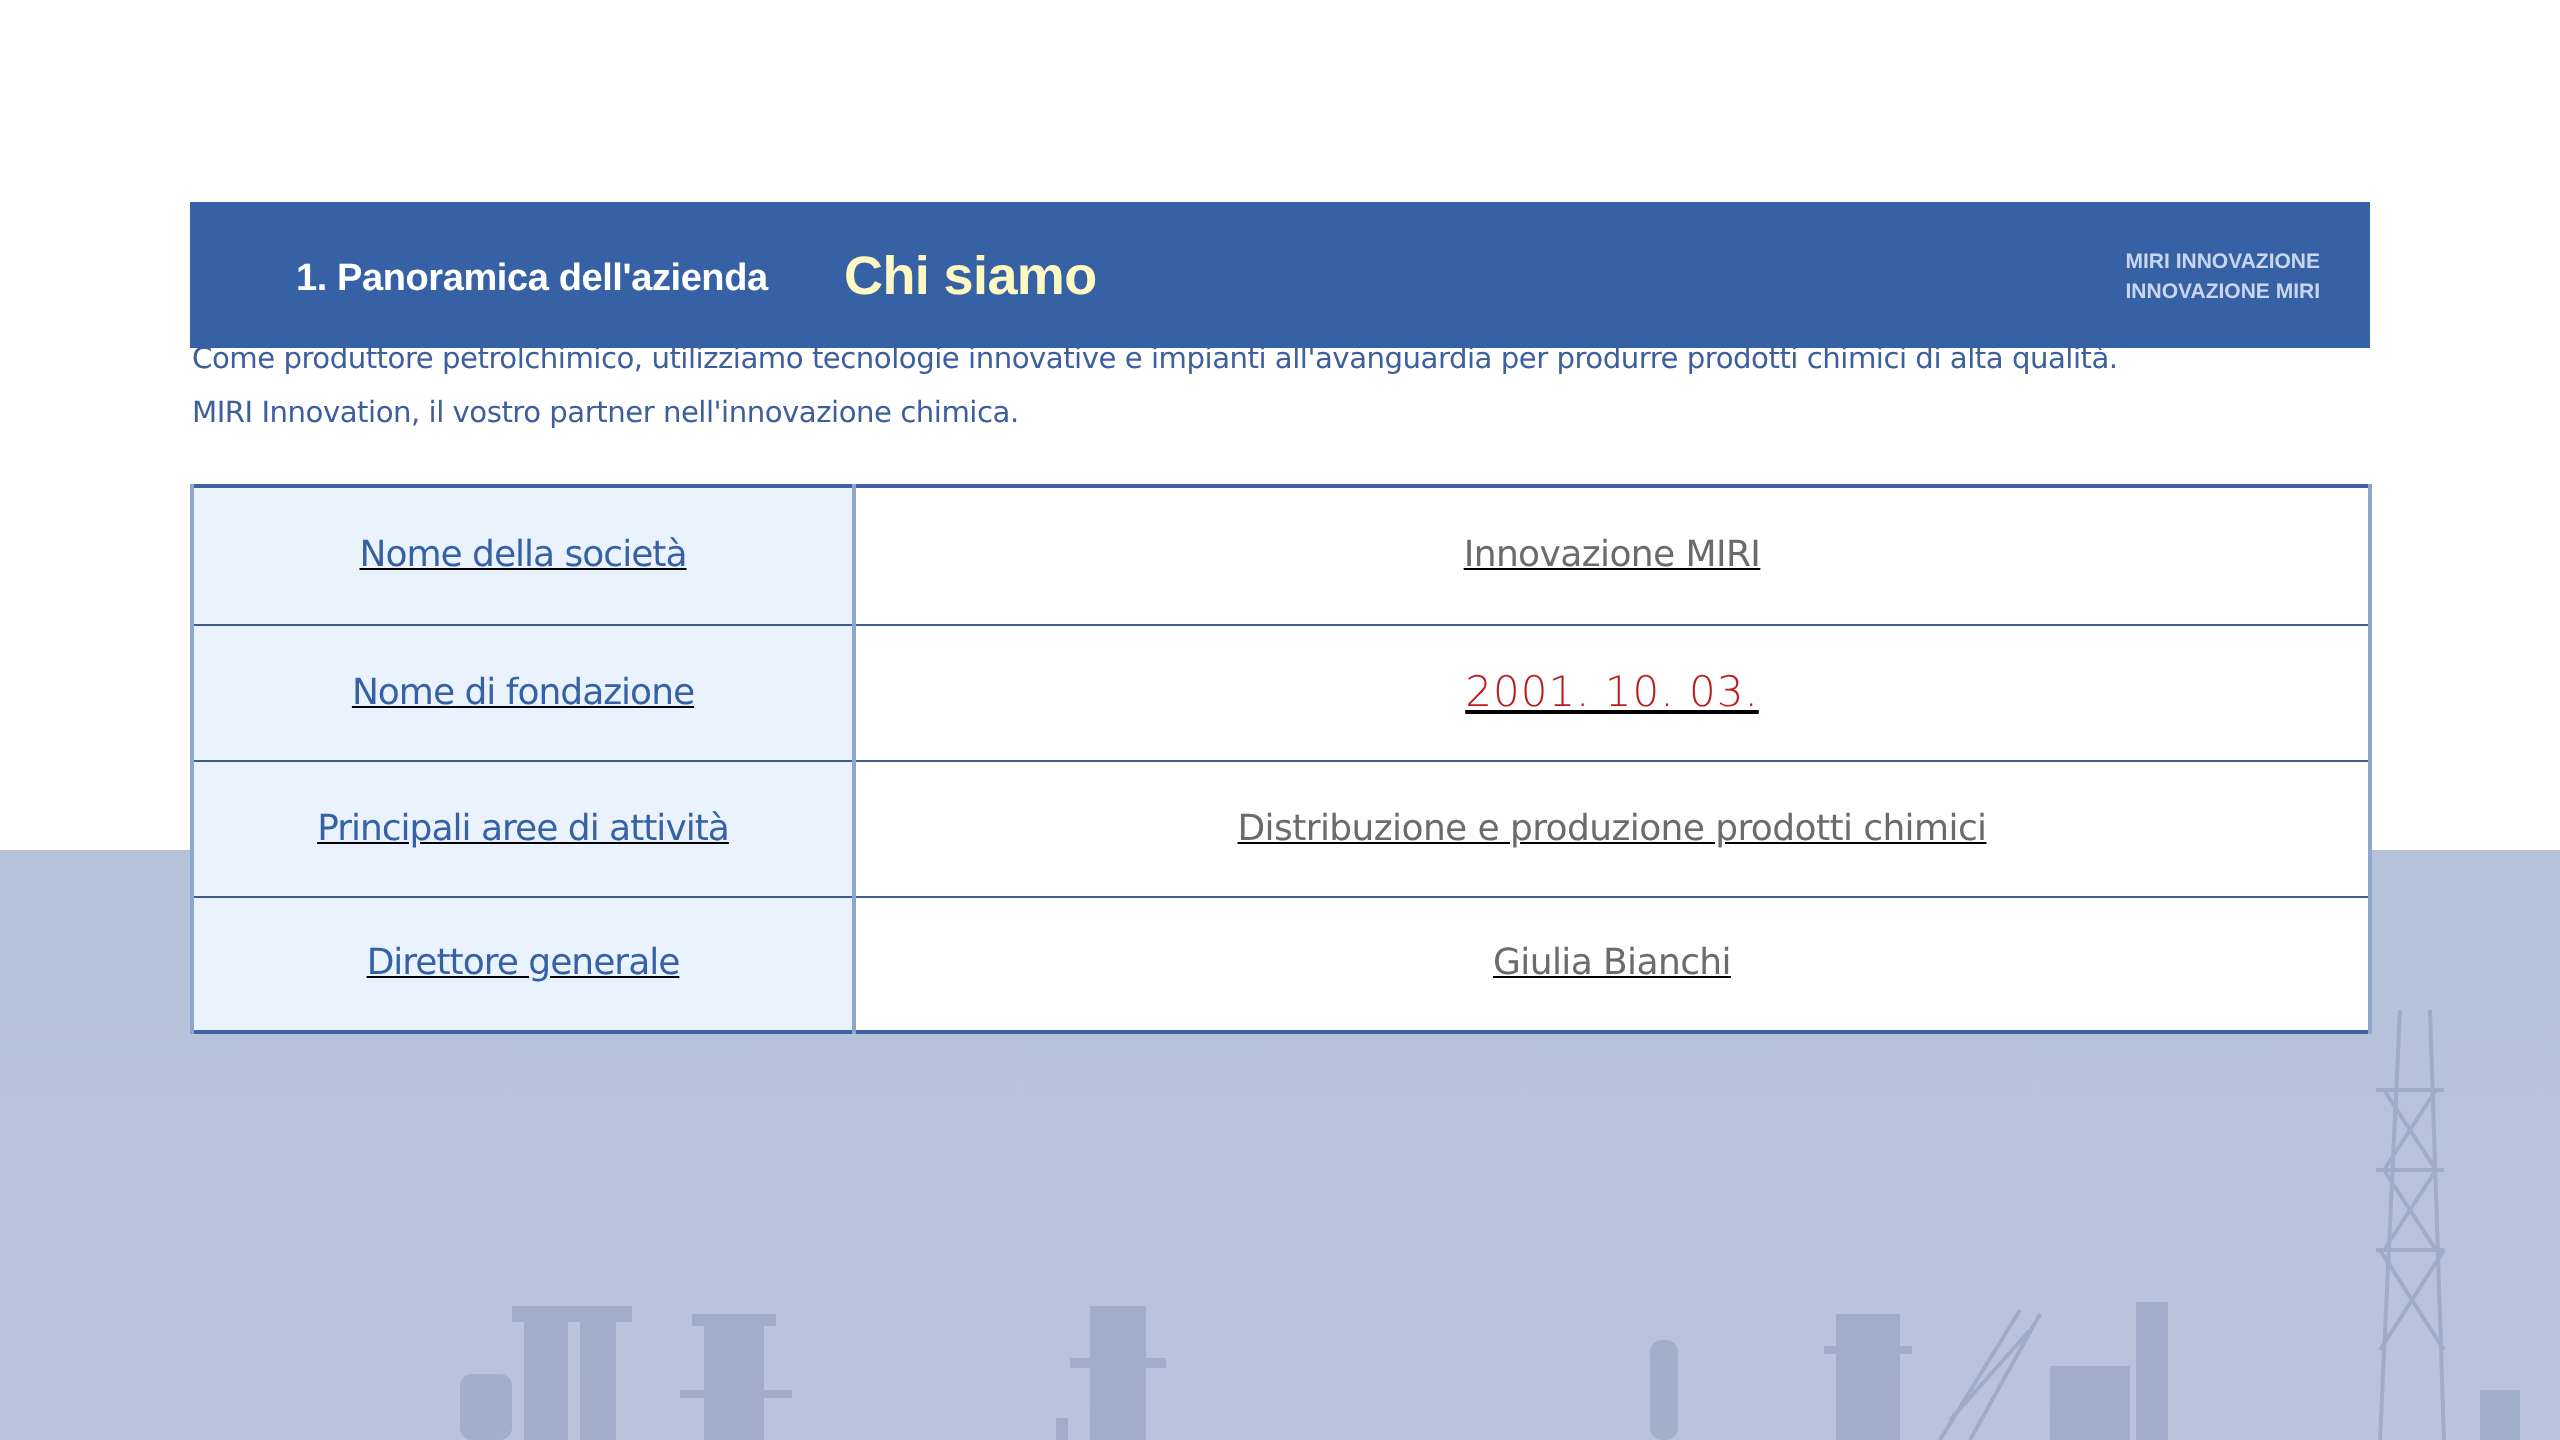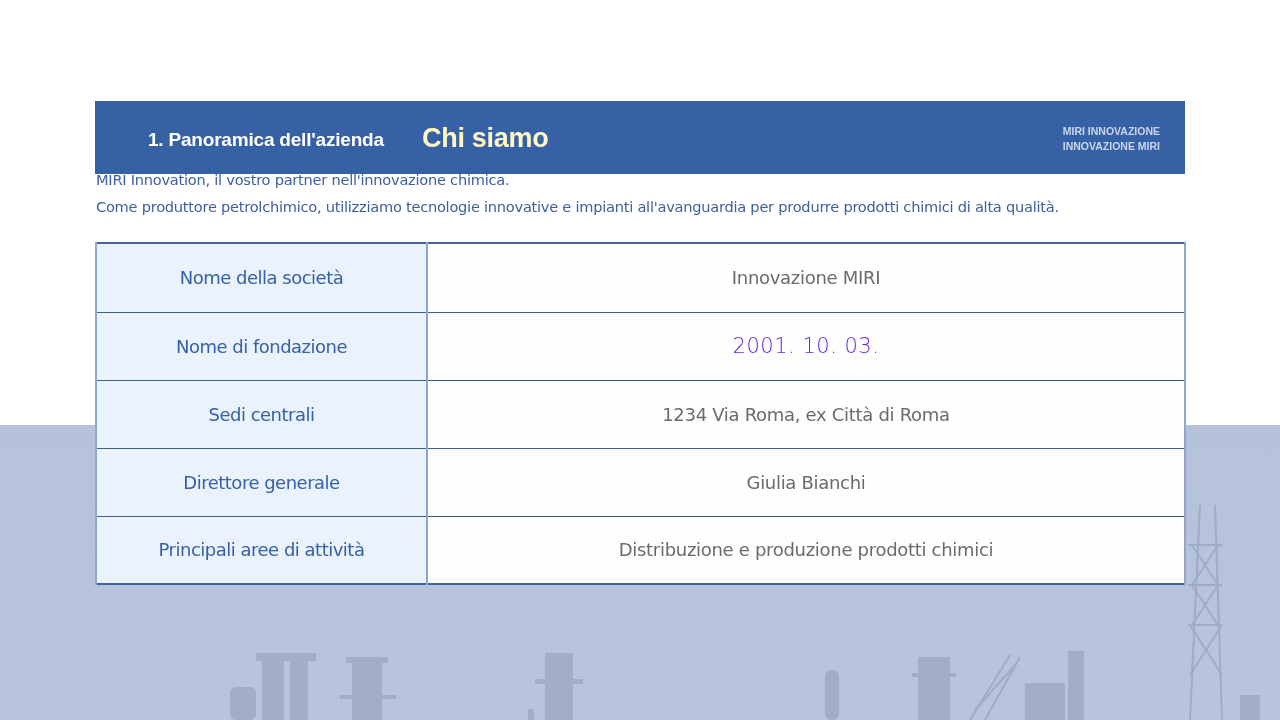--- a/index.html
+++ b/index.html
@@ -36,39 +36,40 @@
       position: absolute; left: 96px; top: 166px;
       color: #3d5f9e; font-size: 16px; line-height: 27px;
       font-family: "DejaVu Sans", sans-serif; font-size: 14.6px; letter-spacing: -0.25px;
     }
 
     .info-table {
       position: absolute; left: 95px; top: 242px; width: 1091px;
       border-collapse: collapse;
       border-top: 2px solid #3f64a0;
       border-bottom: 2px solid #3f64a0;
+      text-decoration: underline;
     }
     .info-table td {
       height: 68px; text-align: center; vertical-align: middle;
       border-top: 1px solid #3d5f86;
       font-family: "DejaVu Sans", sans-serif;
     }
     .info-table tr:first-child td { border-top: none; height: 69px; }
     .info-table td.label {
       width: 331px; background: #e9f2fd; color: #3761a5;
       font-size: 18px; letter-spacing: -0.5px;
       border-left: 2px solid #8ea6cc;
       border-right: 2px solid #8ea6cc;
     }
     .info-table td.value {
       background: #fefefe; color: #6b6b6b;
       font-size: 18px; letter-spacing: -0.3px;
       border-right: 2px solid #8ea6cc;
     }
-    .info-table td.value.date { font-size: 21px; font-weight: 300; color: #6d28d9; letter-spacing: 0.5px; }
+    .info-table td.value.date { font-size: 21px; font-weight: 300; color: #b91c1c; letter-spacing: 0.5px; }
   </style>
 </head>
 <body>
 
 <div class="bg-band">
   <svg width="1280" height="295" viewBox="0 0 1280 295">
     <g fill="#9eabc6" opacity="0.85">
 
       <rect x="230" y="262" width="26" height="33" rx="6"></rect>
       <rect x="262" y="232" width="22" height="63"></rect>
@@ -113,40 +114,36 @@
 <div class="header-bar">
   <span class="header-section">1. Panoramica dell'azienda</span>
   <span class="header-title">Chi siamo</span>
   <div class="header-brand">
     <div>MIRI INNOVAZIONE</div>
     <div>INNOVAZIONE MIRI</div>
   </div>
 </div>
 
 <div class="intro">
+  <div>Come produttore petrolchimico, utilizziamo tecnologie innovative e impianti all'avanguardia per produrre prodotti chimici di alta qualità.</div>
   <div>MIRI Innovation, il vostro partner nell'innovazione chimica.</div>
-  <div>Come produttore petrolchimico, utilizziamo tecnologie innovative e impianti all'avanguardia per produrre prodotti chimici di alta qualità.</div>
 </div>
 
 <table class="info-table">
   <tbody>
     <tr>
       <td class="label">Nome della società</td>
       <td class="value">Innovazione MIRI</td>
     </tr>
     <tr>
       <td class="label">Nome di fondazione</td>
       <td class="value date">2001. 10. 03.</td>
     </tr>
     <tr>
-      <td class="label">Sedi centrali</td>
-      <td class="value">1234 Via Roma, ex Città di Roma</td>
+      <td class="label">Principali aree di attività</td>
+      <td class="value">Distribuzione e produzione prodotti chimici</td>
     </tr>
     <tr>
       <td class="label">Direttore generale</td>
       <td class="value">Giulia Bianchi</td>
     </tr>
-    <tr>
-      <td class="label">Principali aree di attività</td>
-      <td class="value">Distribuzione e produzione prodotti chimici</td>
-    </tr>
   </tbody>
 </table>
 
 </body></html>

